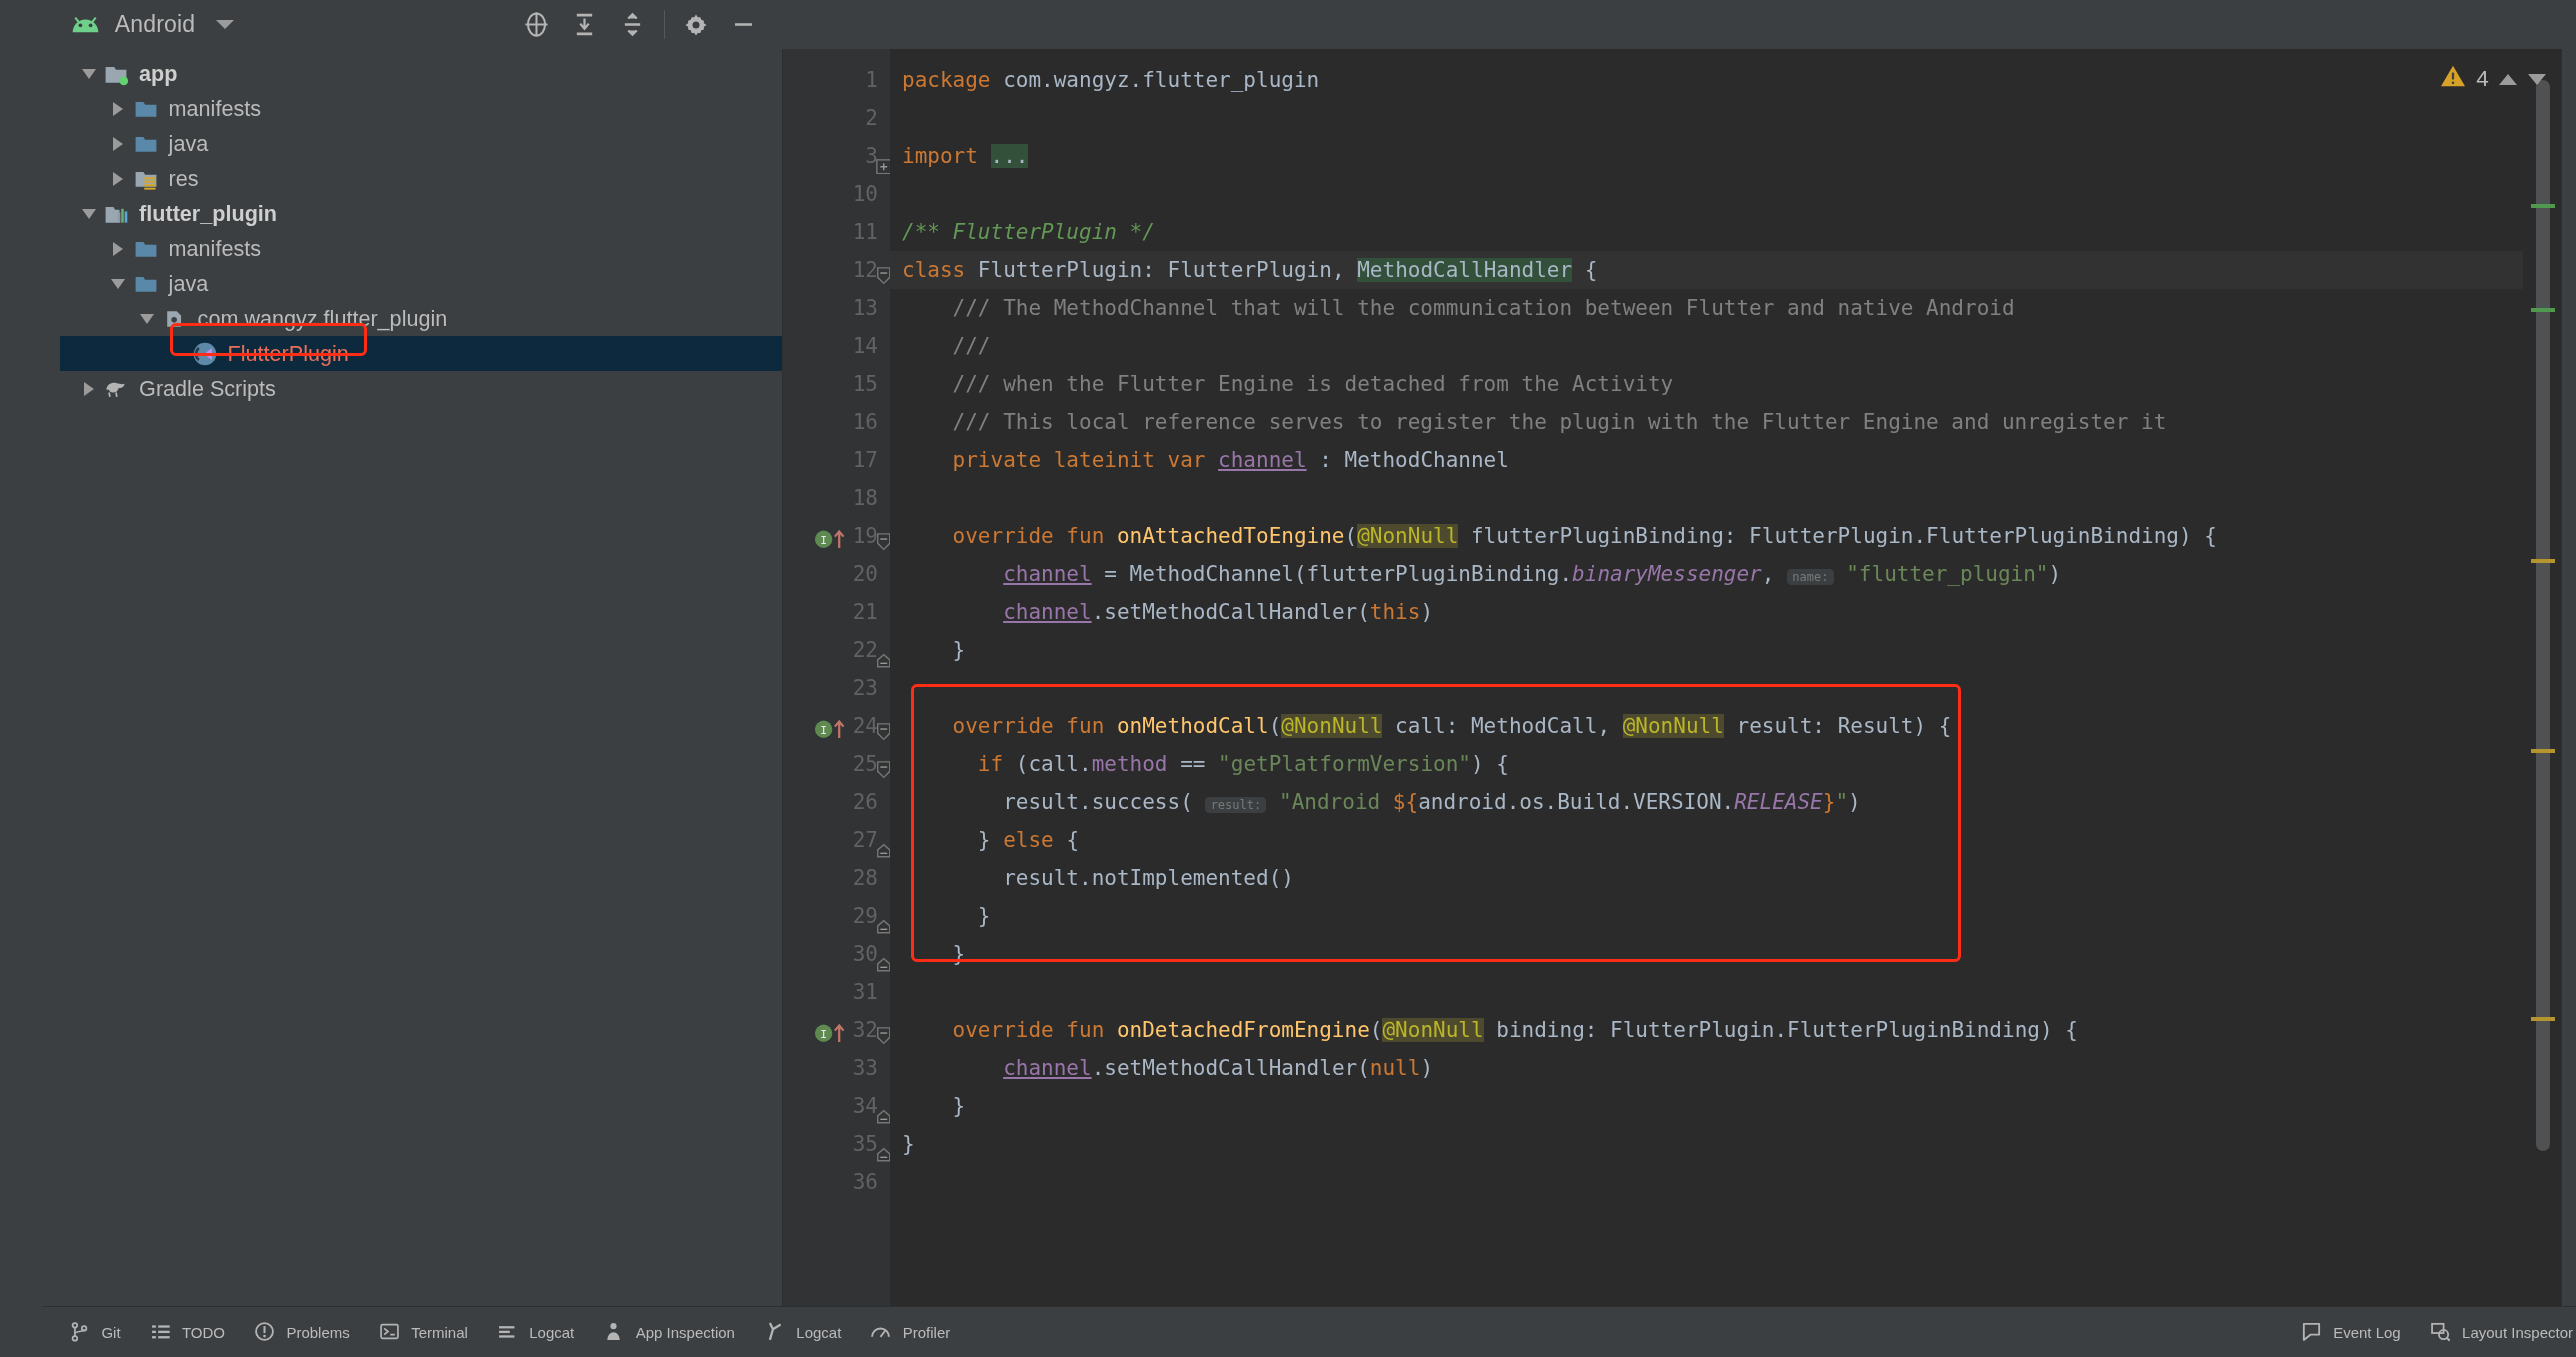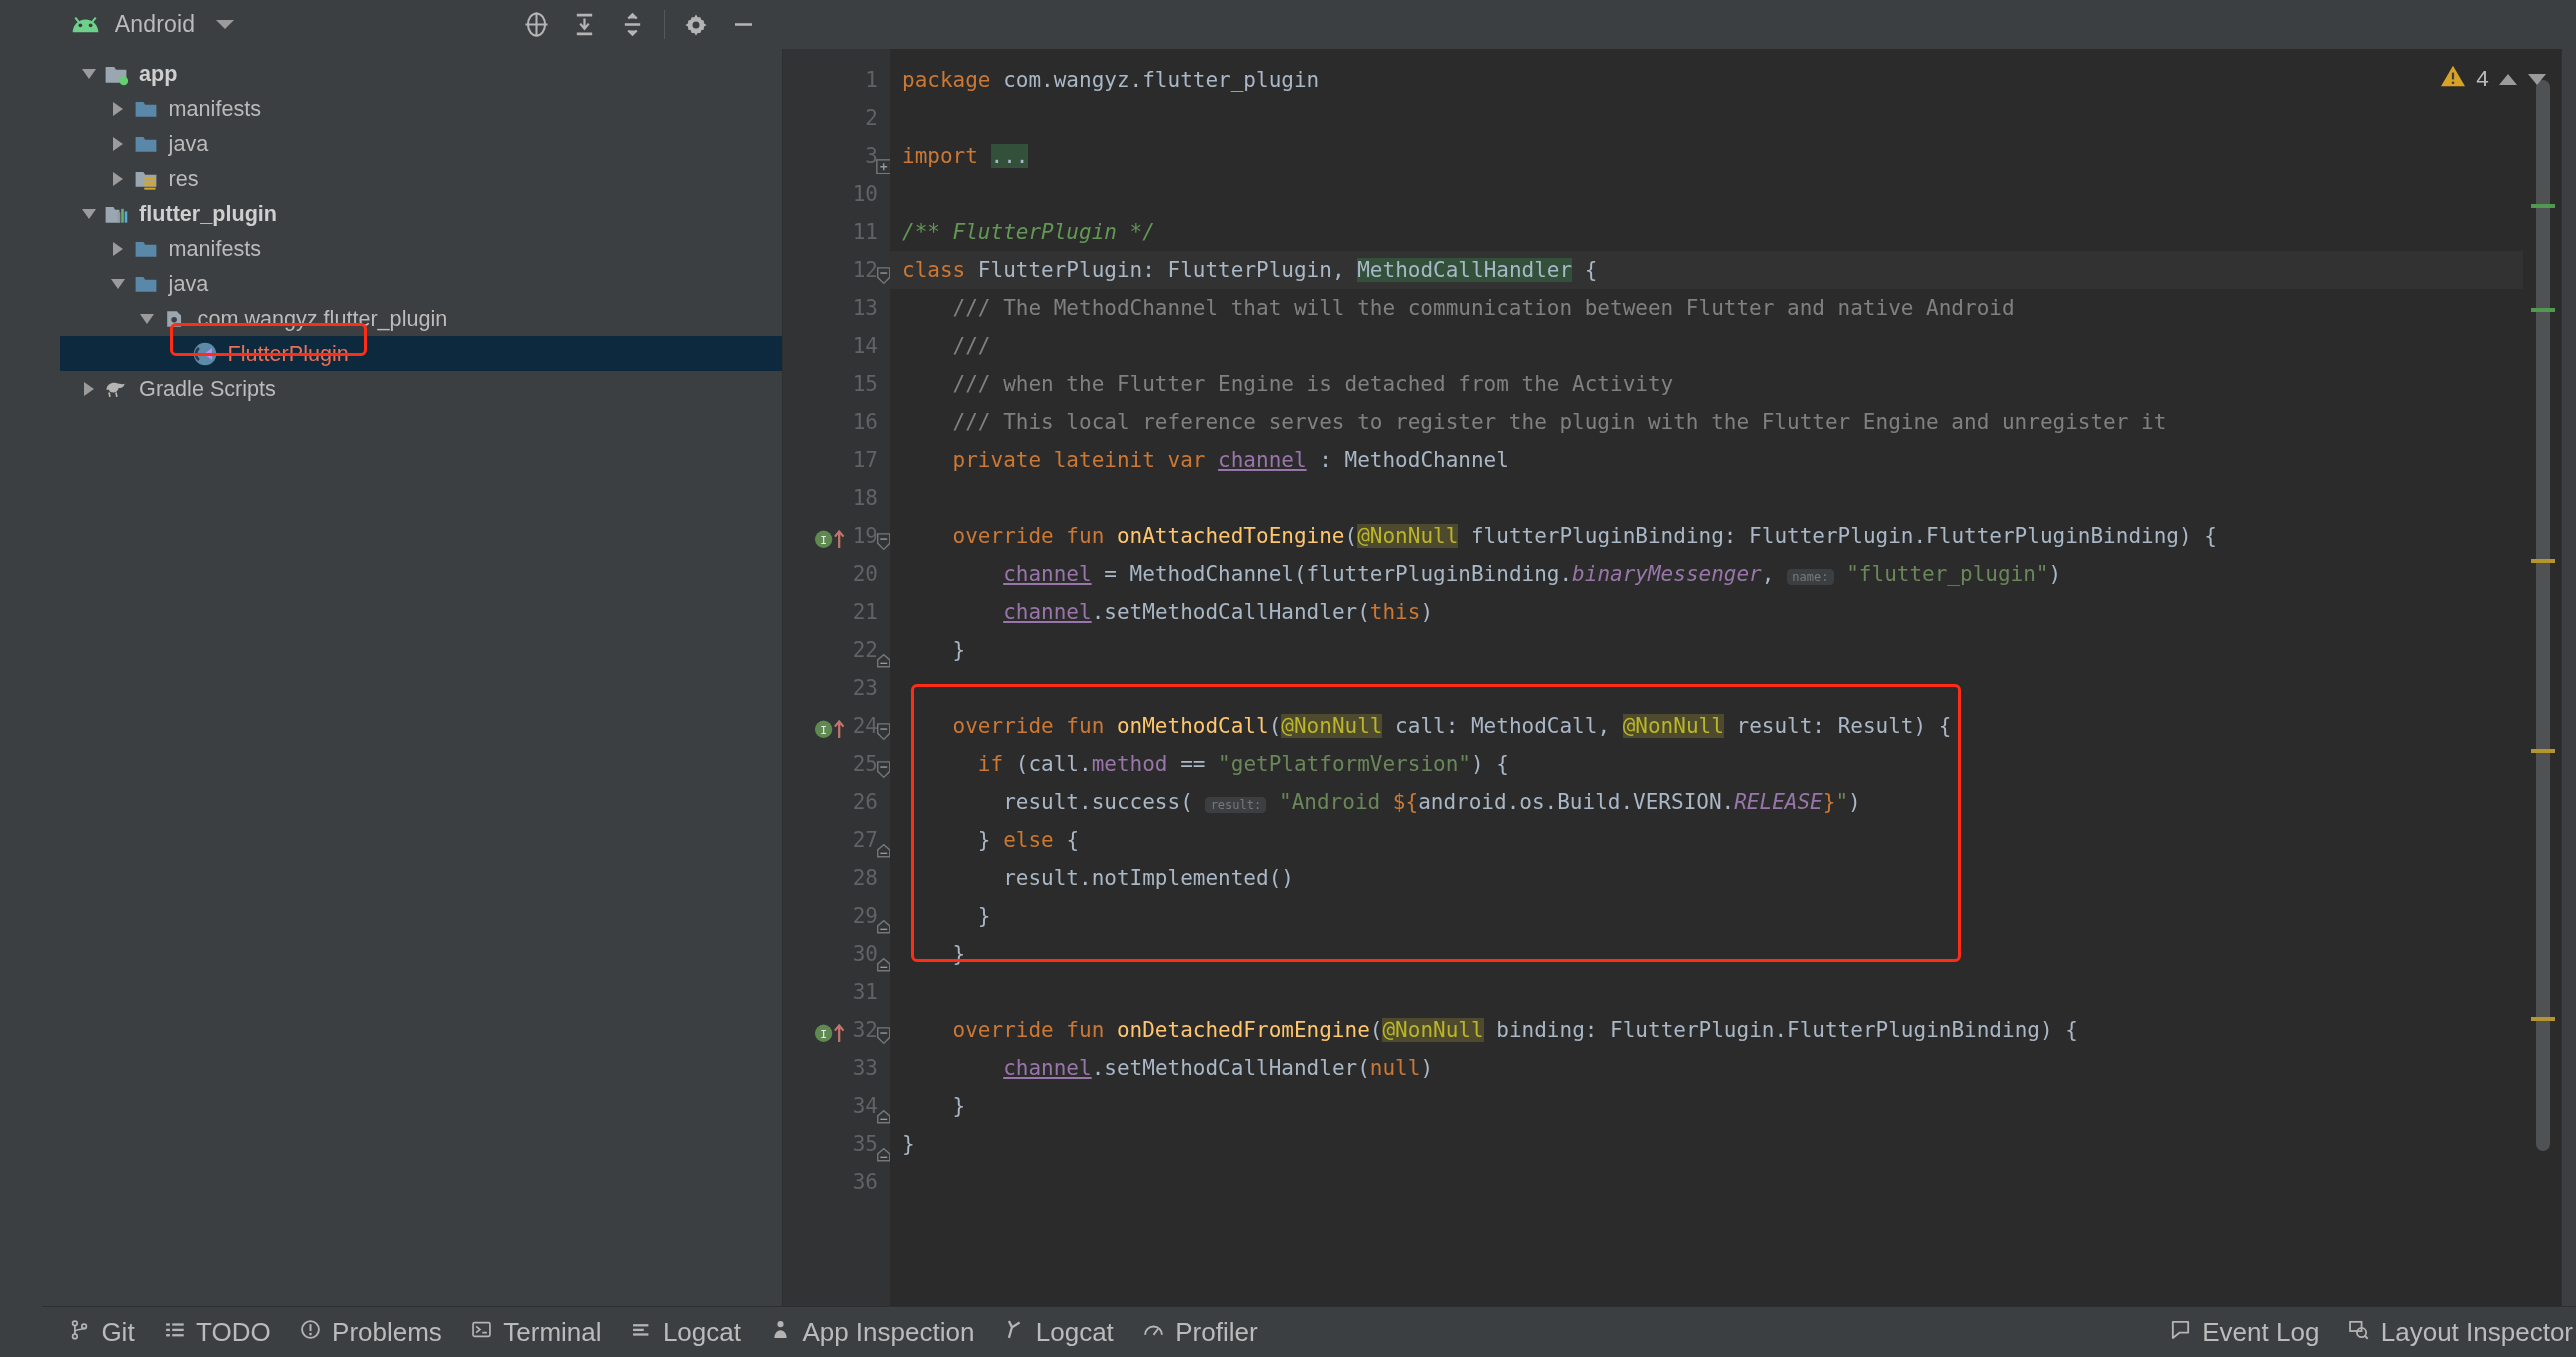--- a/index.html
+++ b/index.html
@@ -114,21 +114,21 @@
     writing-mode:vertical-rl; color:#bbbbbb; font-size:21px;
     display:flex; align-items:center; gap:10.4px; padding:14px 0 26px 0;
   }
   .railicon{ writing-mode:horizontal-tb; display:block; }
 
   
   .bottom {
     height:52px; flex:0 0 52px; background:#3c3f41; display:flex; align-items:center;
     border-top:0.9px solid #2e2f30; padding-left:19px; gap:0;
   }
-  .bitem { display:flex; align-items:center; gap:10.4px; color:#bbbbbb; font-size:26px; padding:0 21px 0 7px; }
+  .bitem { display:flex; align-items:center; gap:10.4px; color:#bbbbbb; font-size:15px; padding:0 21px 0 7px; }
   .bright { margin-left:auto; display:flex; align-items:center; padding-right:24px; }
 </style>
 </head>
 <body>
 
 <div id="app">
 
   <div class="toprow">
 
     <div class="proj-header">

